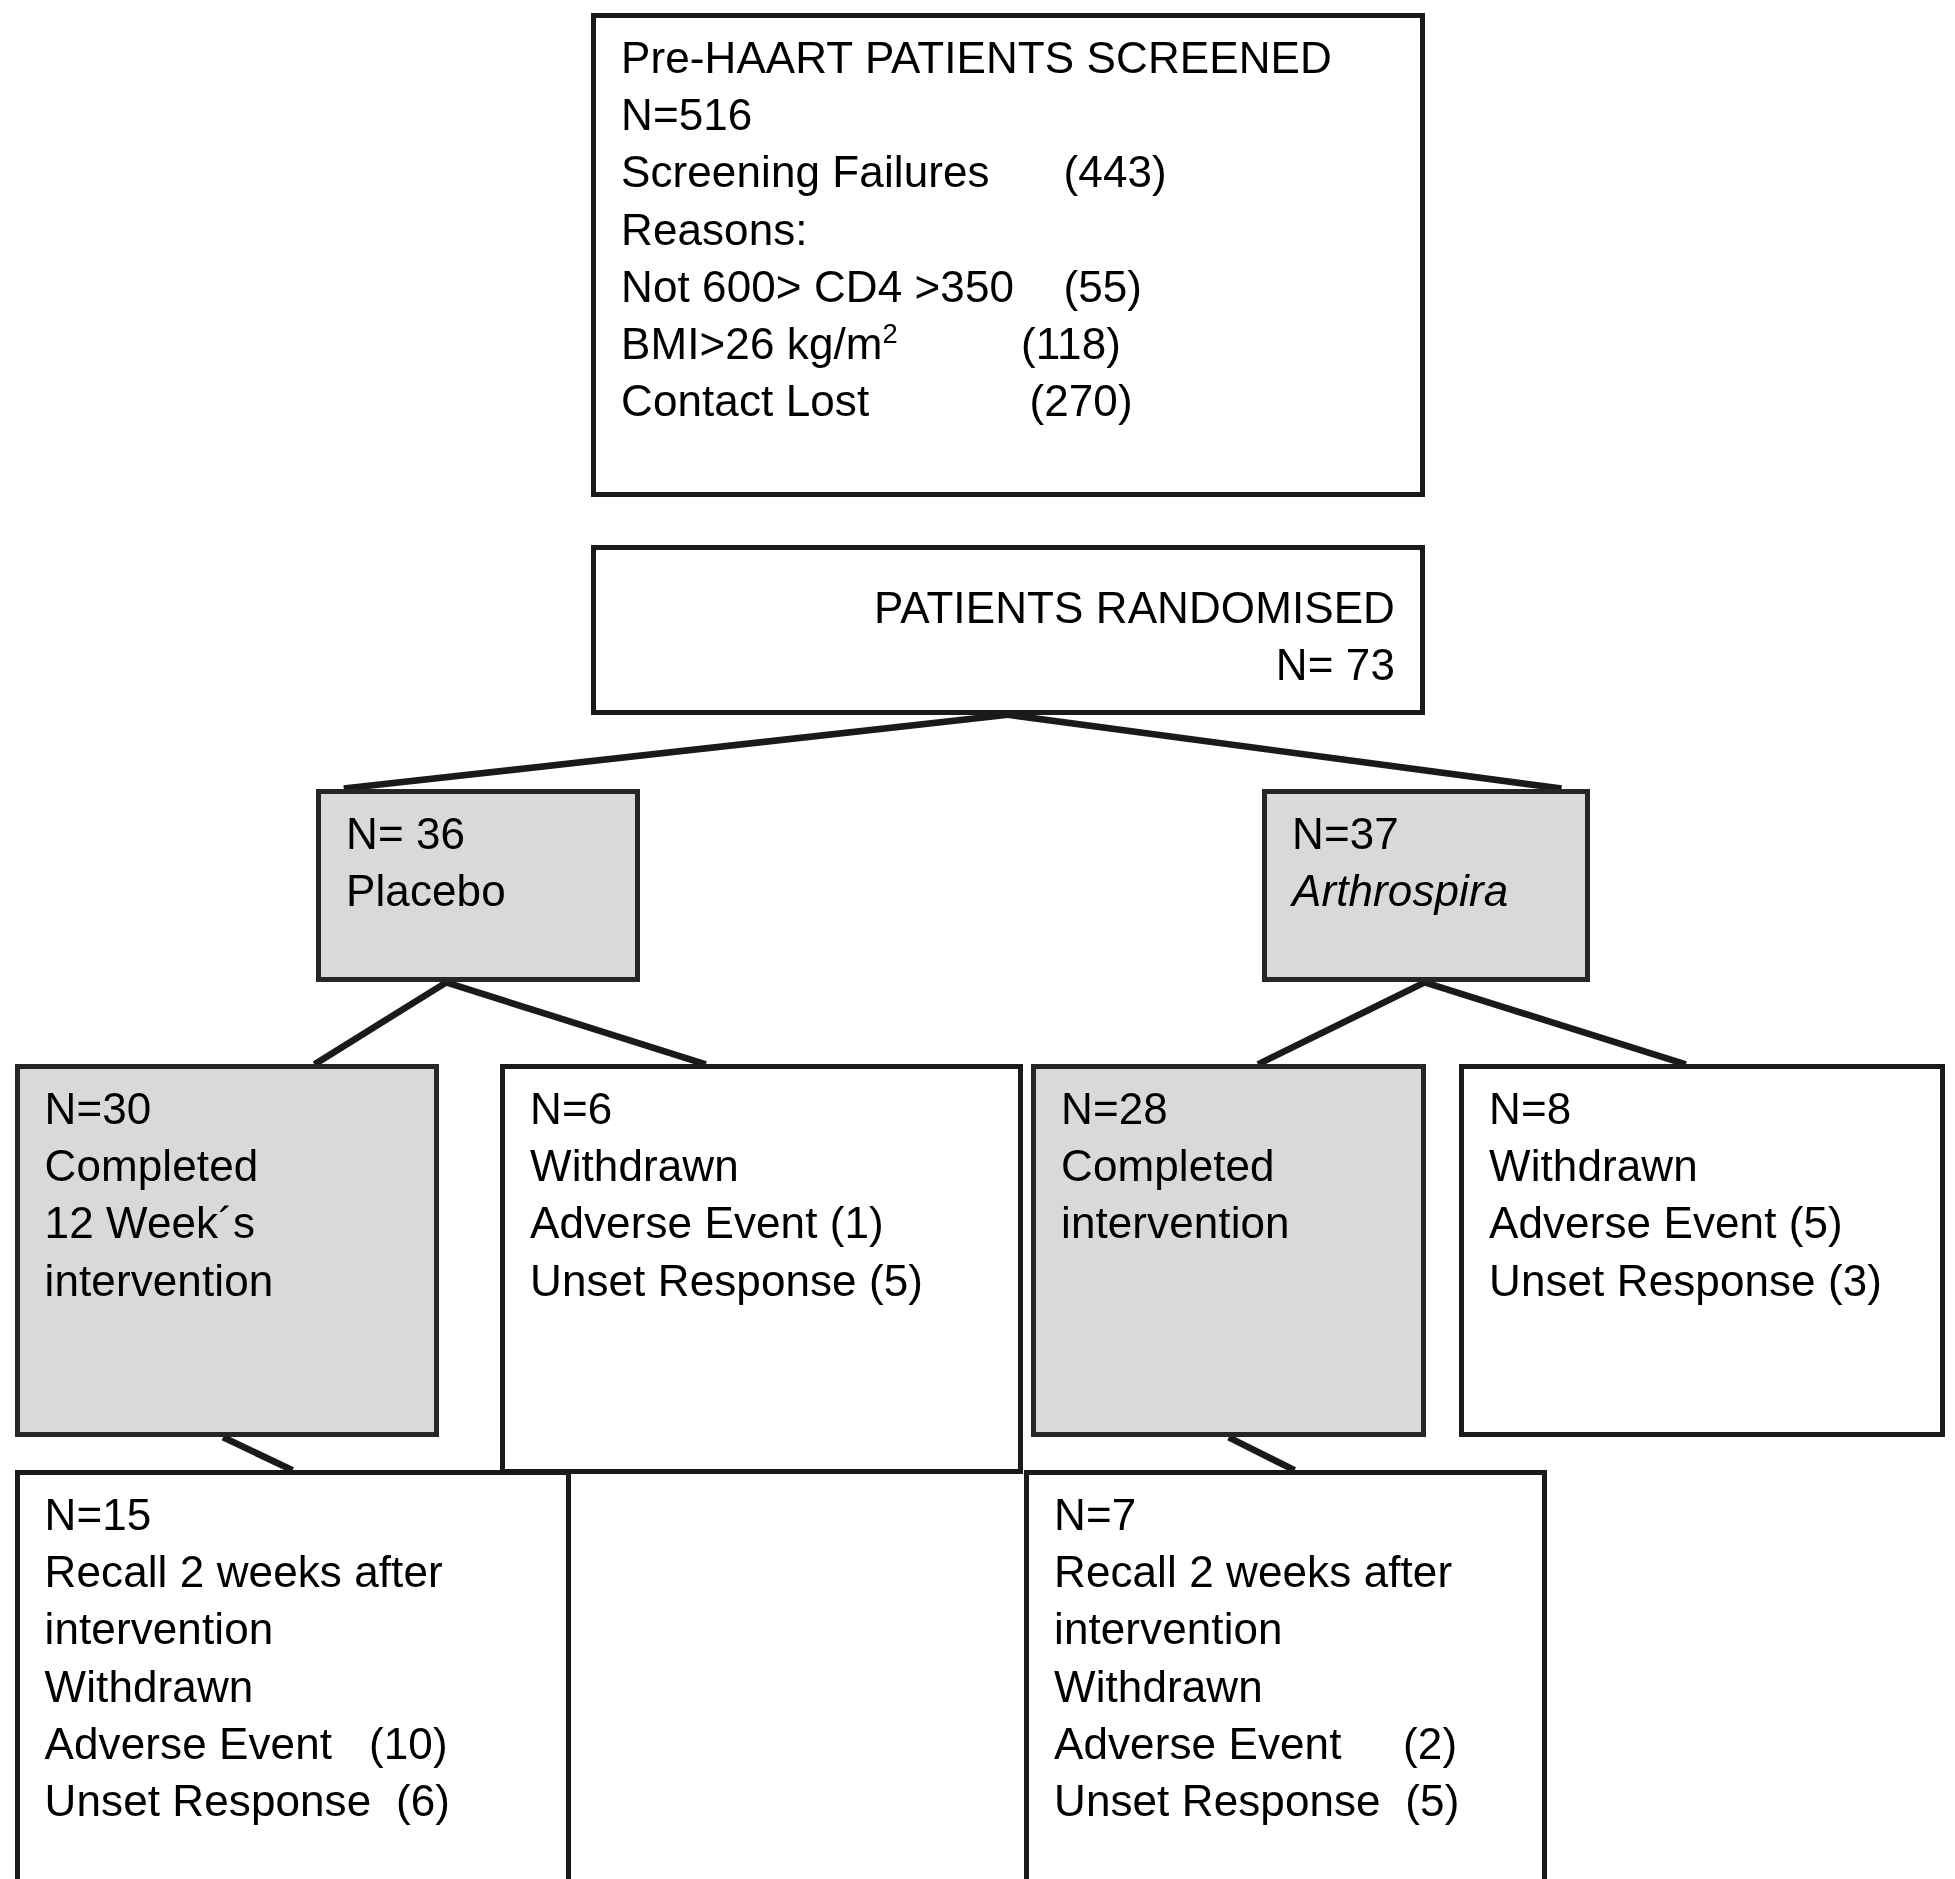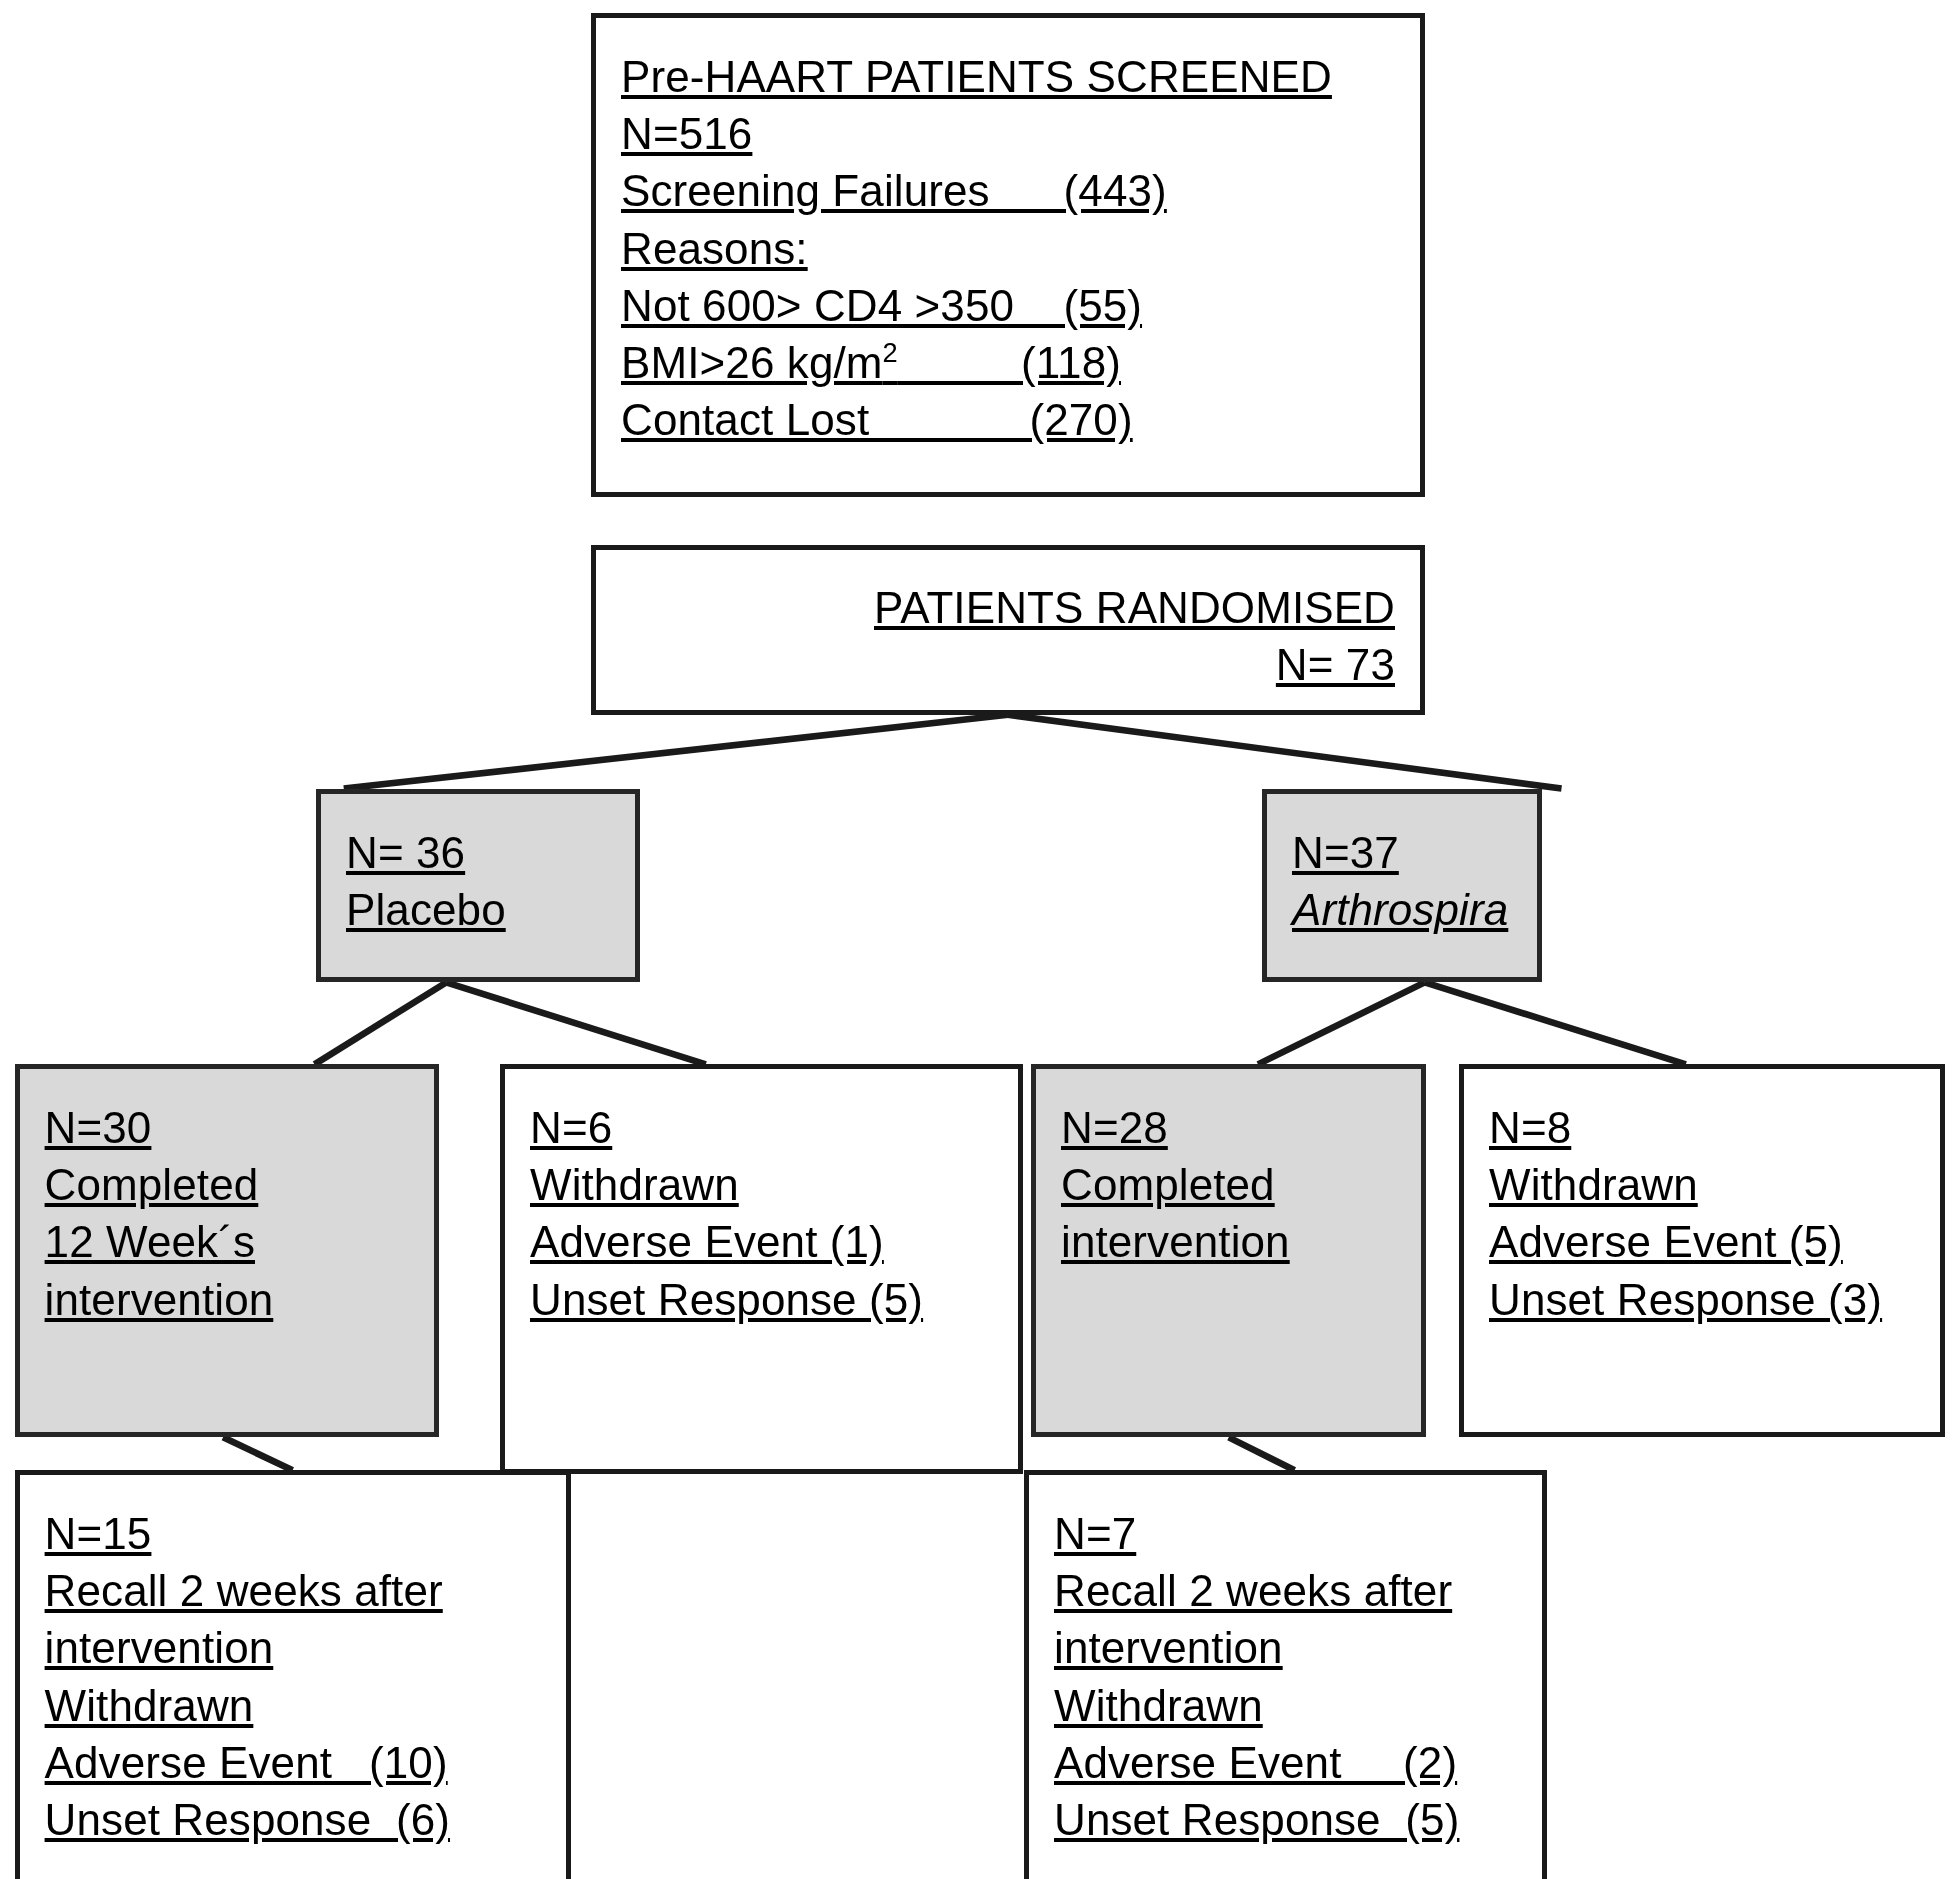--- a/index.html
+++ b/index.html
@@ -24,43 +24,42 @@
     height: 1880px;
     pointer-events: none;
     z-index: 1;
   }
   .node {
     position: absolute;
     box-sizing: border-box;
     border: 5.1px solid #1a1a1a;
     background: #ffffff;
     z-index: 2;
-    padding: 30px 25px;
+    padding: 11px 25px;
     line-height: 1.30;
-    text-decoration: underline;
   }
   .node.shaded {
     background: #d9d9d9;
     border-color: #262626;
   }
   .line {
     display: block;
     white-space: pre;
     font-size: 44px;
     letter-spacing: 0.1px;
   }
   .node.center .line { text-align: right; }
   .line.ital { font-style: italic; }
   .sup { font-size: 0.62em; vertical-align: super; line-height: 0; }
 
   
   #node-screened     { left: 591px;  top: 13px;   width: 834px; height: 484px; }
   #node-randomised   { left: 591px;  top: 545px;  width: 834px; height: 170px; padding-top: 29px; }
   #node-placebo      { left: 316px;  top: 789px; width: 324px;  height: 193px; }
-  #node-arthrospira  { left: 1262px; top: 789px; width: 280px;  height: 193px; }
+  #node-arthrospira  { left: 1262px; top: 789px; width: 328px;  height: 193px; }
   #node-completed-placebo  { left: 14.6px;   top: 1064px; width: 424px;  height: 373px; }
   #node-withdrawn-placebo  { left: 468px;  top: 1064px; width: 523px;  height: 410px; margin-left: 32px; }
   #node-completed-arthro   { left: 1031px; top: 1064px; width: 395px;  height: 373px; }
   #node-withdrawn-arthro   { left: 1459px; top: 1064px; width: 486px;  height: 373px; }
   #node-recall-placebo     { left: 14.6px;   top: 1470px; width: 556px;  height: 421px; }
   #node-recall-arthro      { left: 1024px; top: 1470px; width: 523px;  height: 421px; }
 </style>
 </head>
 <body>
 

